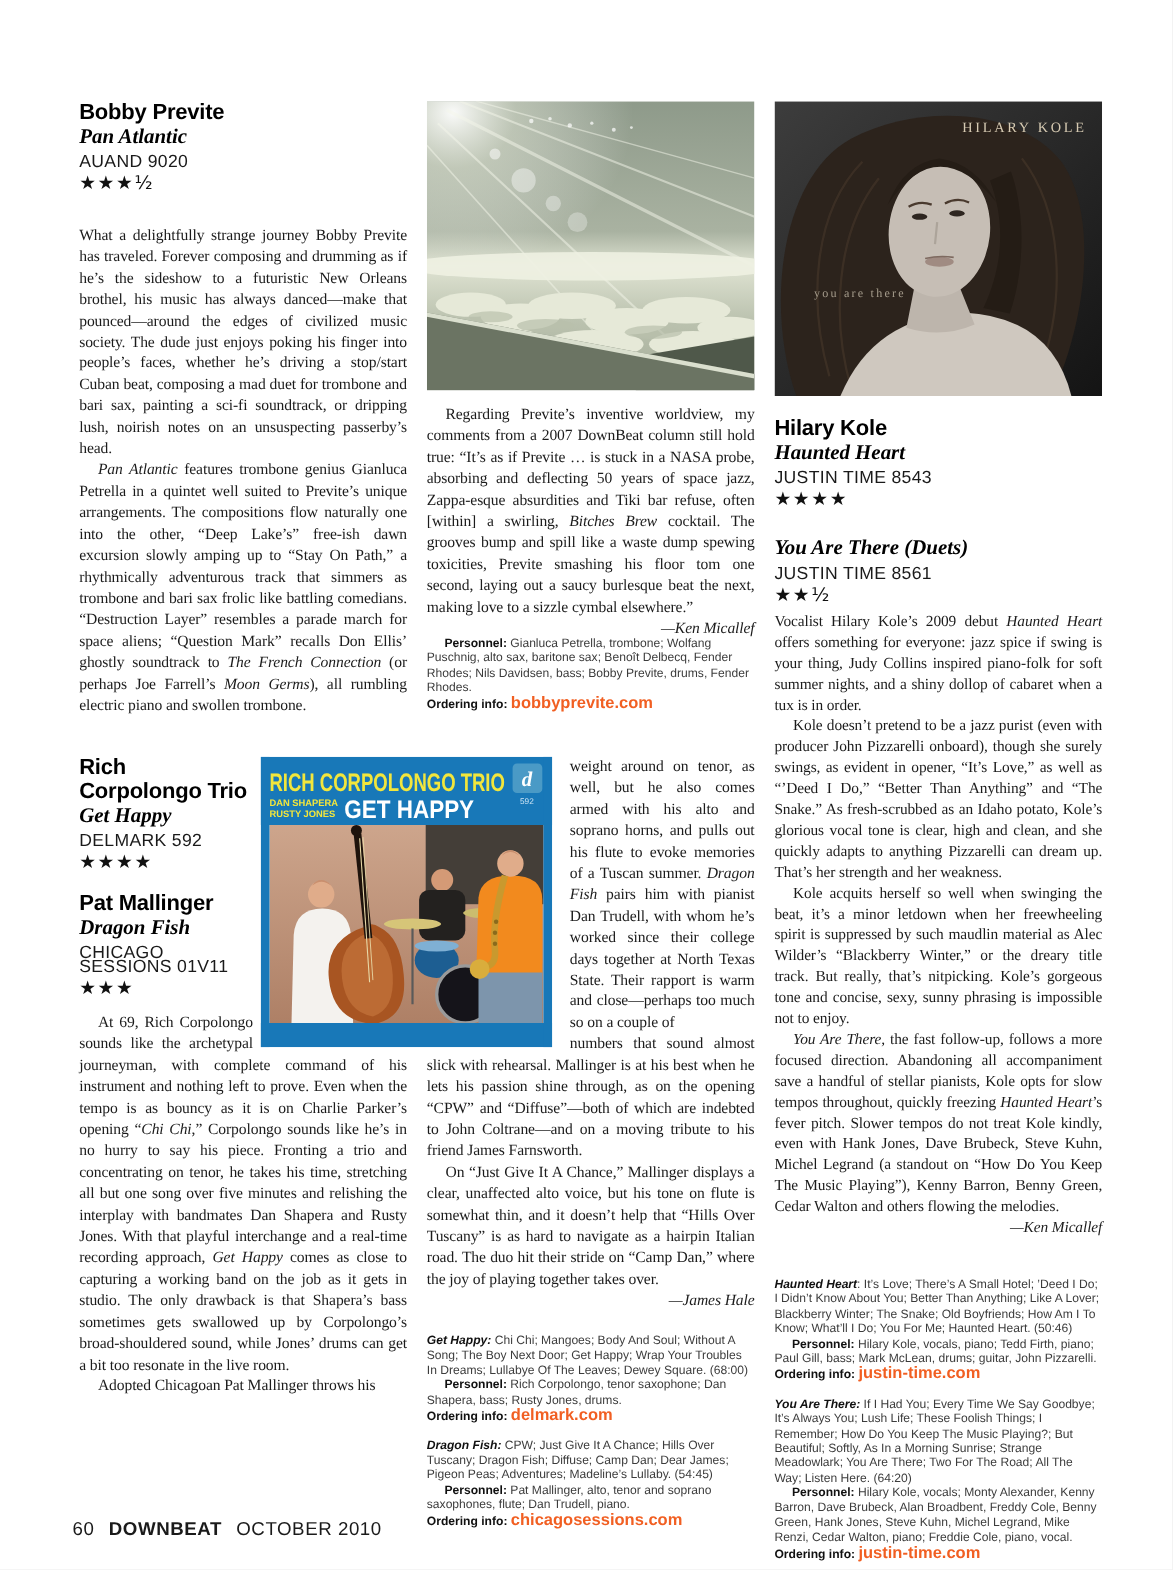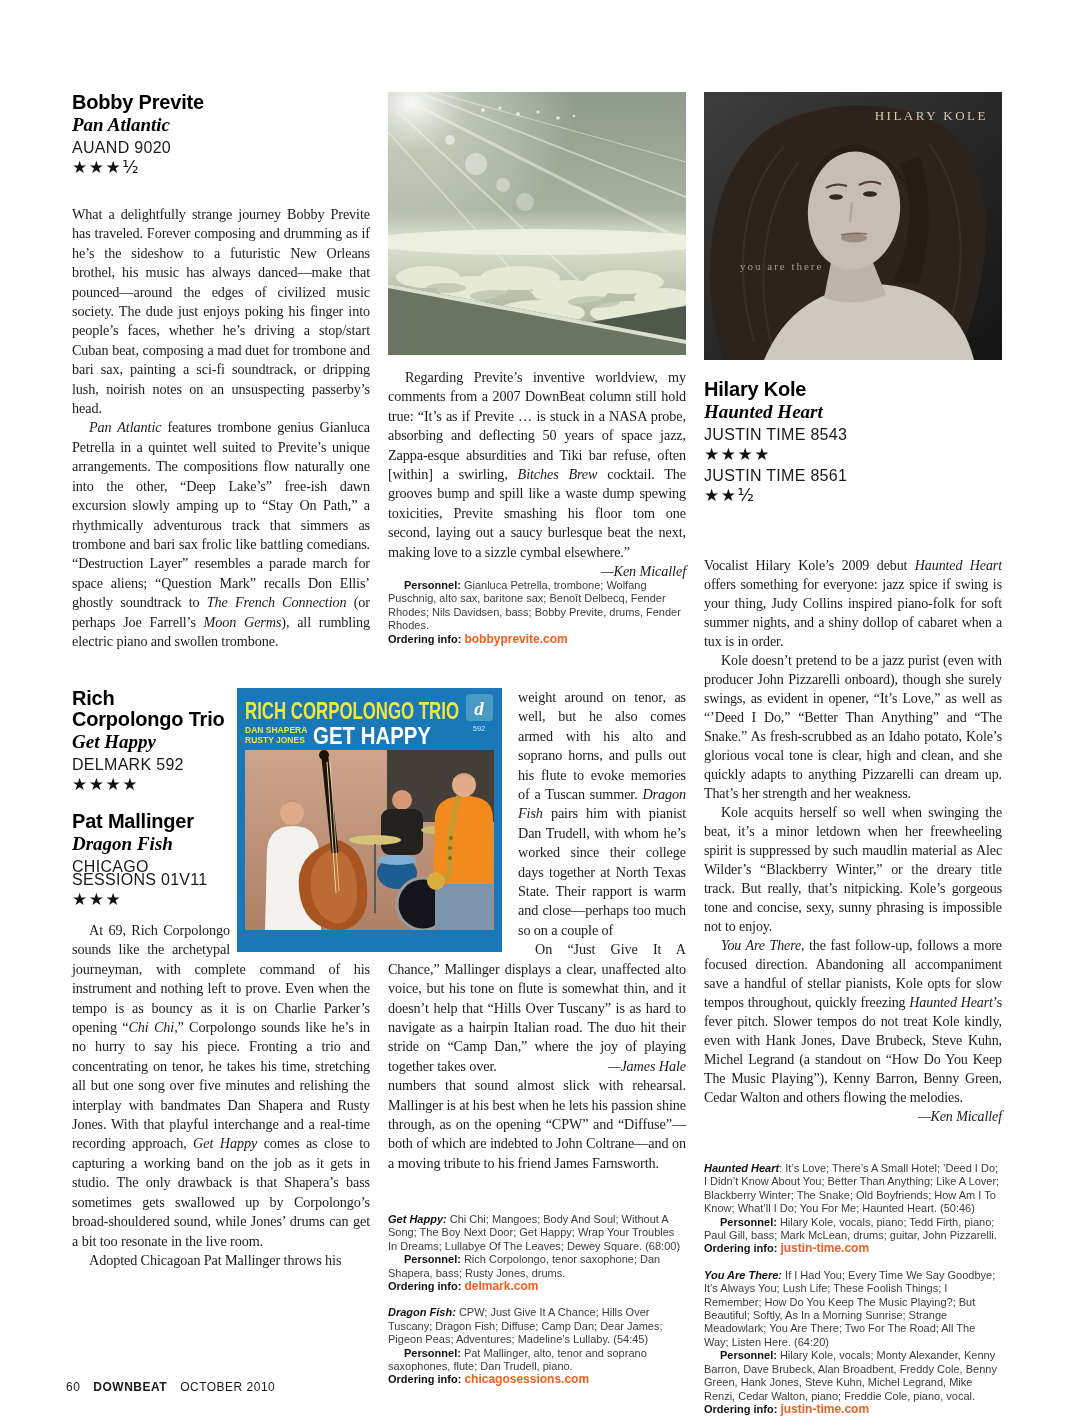--- a/index.html
+++ b/index.html
@@ -18,32 +18,32 @@
         hyphens:auto;-webkit-hyphens:auto;letter-spacing:-0.1px;}
   .ind{text-indent:17px;}
   .s-i{font-style:italic;}
   .s-b{font-weight:bold;padding-left:16px;}
   .s-bi{font-weight:bold;font-style:italic;}
   .s-by{float:right;font-style:italic;}
   
   .infoblock{background:#fff;}
   .info{margin:0;font-family:"Liberation Sans",sans-serif;font-size:11px;line-height:13.4px;color:#3c3c3c;text-align:left;}
   .info .s-b,.info .s-bi{color:#111;}
-  .link{color:#f15f22;font-weight:bold;font-family:"Liberation Sans",sans-serif;font-size:12px;text-decoration:none;cursor:pointer;}
+  .link{color:#f15f22;font-weight:bold;font-family:"Liberation Sans",sans-serif;font-size:15px;text-decoration:none;cursor:pointer;}
   .order-label{font-weight:bold;color:#111;}
   .gap{height:13px;}
   
   .spacer-r{float:right;width:140px;height:266px;}
   .spacer-l{float:left;width:130px;height:266px;}
   
   .img-frame{position:absolute;overflow:hidden;}
   .cover-gethappy{position:absolute;left:237px;top:688px;width:265px;height:264px;}
   
   .footer{position:absolute;left:66px;top:1380px;display:flex;gap:13px;align-items:center;
-          font-family:"Liberation Sans",sans-serif;font-size:12px;letter-spacing:0.5px;color:#1a1a1a;}
+          font-family:"Liberation Sans",sans-serif;font-size:17px;letter-spacing:0.5px;color:#1a1a1a;}
   .footer .mag{font-weight:bold;}
 </style>
 </head>
 <body>
 
 <div class="page">
 
   <section class="col" style="left:72px;">
 
     <header class="sub" style="top:0;">
@@ -141,22 +141,22 @@
     </div>
 
     <div class="sub infoblock" style="top:487px;">
       <p class="info"><span class="s-b">Personnel:</span><span> Gianluca Petrella, trombone; Wolfang Puschnig, alto sax, baritone sax; Benoît Delbecq, Fender Rhodes; Nils Davidsen, bass; Bobby Previte, drums, Fender Rhodes.</span></p>
       <p class="info"><span class="order-label">Ordering info:</span> <a class="link">bobbyprevite.com</a></p>
     </div>
 
     <div class="sub" style="top:596px;">
       <div class="spacer-l"></div>
       <p class="body"><span>weight around on tenor, as well, but he also comes armed with his alto and soprano horns, and pulls out his flute to evoke memories of a Tuscan summer. </span><span class="s-i">Dragon Fish</span><span> pairs him with pianist Dan Trudell, with whom he’s worked since their college days together at North Texas State. Their rapport is warm and close—perhaps too much so on a couple of</span></p>
+      <p class="body"><span>numbers that sound almost slick with rehearsal. Mallinger is at his best when he lets his passion shine through, as on the opening “CPW” and “Diffuse”—both of which are indebted to John Coltrane—and on a moving tribute to his friend James Farnsworth.</span></p>
       <p class="body ind"><span>On “Just Give It A Chance,” Mallinger displays a clear, unaffected alto voice, but his tone on flute is somewhat thin, and it doesn’t help that “Hills Over Tuscany” is as hard to navigate as a hairpin Italian road. The duo hit their stride on “Camp Dan,” where the joy of playing together takes over.</span><span class="s-by">—James Hale</span></p>
-      <p class="body"><span>numbers that sound almost slick with rehearsal. Mallinger is at his best when he lets his passion shine through, as on the opening “CPW” and “Diffuse”—both of which are indebted to John Coltrane—and on a moving tribute to his friend James Farnsworth.</span></p>
     </div>
 
     <div class="sub infoblock" style="top:1121px;">
       <p class="info"><span class="s-bi">Get Happy:</span><span> Chi Chi; Mangoes; Body And Soul; Without A Song; The Boy Next Door; Get Happy; Wrap Your Troubles In Dreams; Lullabye Of The Leaves; Dewey Square. (68:00)</span></p>
       <p class="info"><span class="s-b">Personnel:</span><span> Rich Corpolongo, tenor saxophone; Dan Shapera, bass; Rusty Jones, drums.</span></p>
       <p class="info"><span class="order-label">Ordering info:</span> <a class="link">delmark.com</a></p>
       <div class="gap"></div>
       <p class="info"><span class="s-bi">Dragon Fish:</span><span> CPW; Just Give It A Chance; Hills Over Tuscany; Dragon Fish; Diffuse; Camp Dan; Dear James; Pigeon Peas; Adventures; Madeline’s Lullaby. (54:45)</span></p>
       <p class="info"><span class="s-b">Personnel:</span><span> Pat Mallinger, alto, tenor and soprano saxophones, flute; Dan Trudell, piano.</span></p>
       <p class="info"><span class="order-label">Ordering info:</span> <a class="link">chicagosessions.com</a></p>
@@ -251,20 +251,21 @@
         <text x="284" y="28" text-anchor="end" font-family="Liberation Serif, serif" font-size="13" letter-spacing="2.5" fill="#d6cab2">HILARY KOLE</text>
         <text x="36" y="178" font-family="Liberation Serif, serif" font-size="11" letter-spacing="2" fill="#a59c8c">you are there</text>
       </svg>
     </div>
 
     <header class="sub" style="top:287px;">
       <h2 class="artist">Hilary Kole</h2>
       <div class="album">Haunted Heart</div>
       <div class="catalog">JUSTIN TIME 8543</div>
       <div class="stars">★★★★</div>
+      <div class="album" style="margin-top:24px;">You Are There (Duets)</div>
       <div class="catalog">JUSTIN TIME 8561</div>
       <div class="stars">★★½</div>
     </header>
 
     <div class="sub" style="top:464px;">
       <p class="body" style="font-size:14px;line-height:19px;"><span>Vocalist Hilary Kole’s 2009 debut </span><span class="s-i">Haunted Heart</span><span> offers something for everyone: jazz spice if swing is your thing, Judy Collins inspired piano-folk for soft summer nights, and a shiny dollop of cabaret when a tux is in order.</span></p>
       <p class="body ind" style="font-size:14px;line-height:19px;"><span>Kole doesn’t pretend to be a jazz purist (even with producer John Pizzarelli onboard), though she surely swings, as evident in opener, “It’s Love,” as well as “’Deed I Do,” “Better Than Anything” and “The Snake.” As fresh-scrubbed as an Idaho potato, Kole’s glorious vocal tone is clear, high and clean, and she quickly adapts to anything Pizzarelli can dream up. That’s her strength and her weakness.</span></p>
       <p class="body ind" style="font-size:14px;line-height:19px;"><span>Kole acquits herself so well when swinging the beat, it’s a minor letdown when her freewheeling spirit is suppressed by such maudlin material as Alec Wilder’s “Blackberry Winter,” or the dreary title track. But really, that’s nitpicking. Kole’s gorgeous tone and concise, sexy, sunny phrasing is impossible not to enjoy.</span></p>
       <p class="body ind" style="font-size:14px;line-height:19px;"><span class="s-i">You Are There</span><span>, the fast follow-up, follows a more focused direction. Abandoning all accompaniment save a handful of stellar pianists, Kole opts for slow tempos throughout, quickly freezing </span><span class="s-i">Haunted Heart</span><span>’s fever pitch. Slower tempos do not treat Kole kindly, even with Hank Jones, Dave Brubeck, Steve Kuhn, Michel Legrand (a standout on “How Do You Keep The Music Playing”), Kenny Barron, Benny Green, Cedar Walton and others flowing the melodies.</span><span class="s-by">—Ken Micallef</span></p>
     </div>

